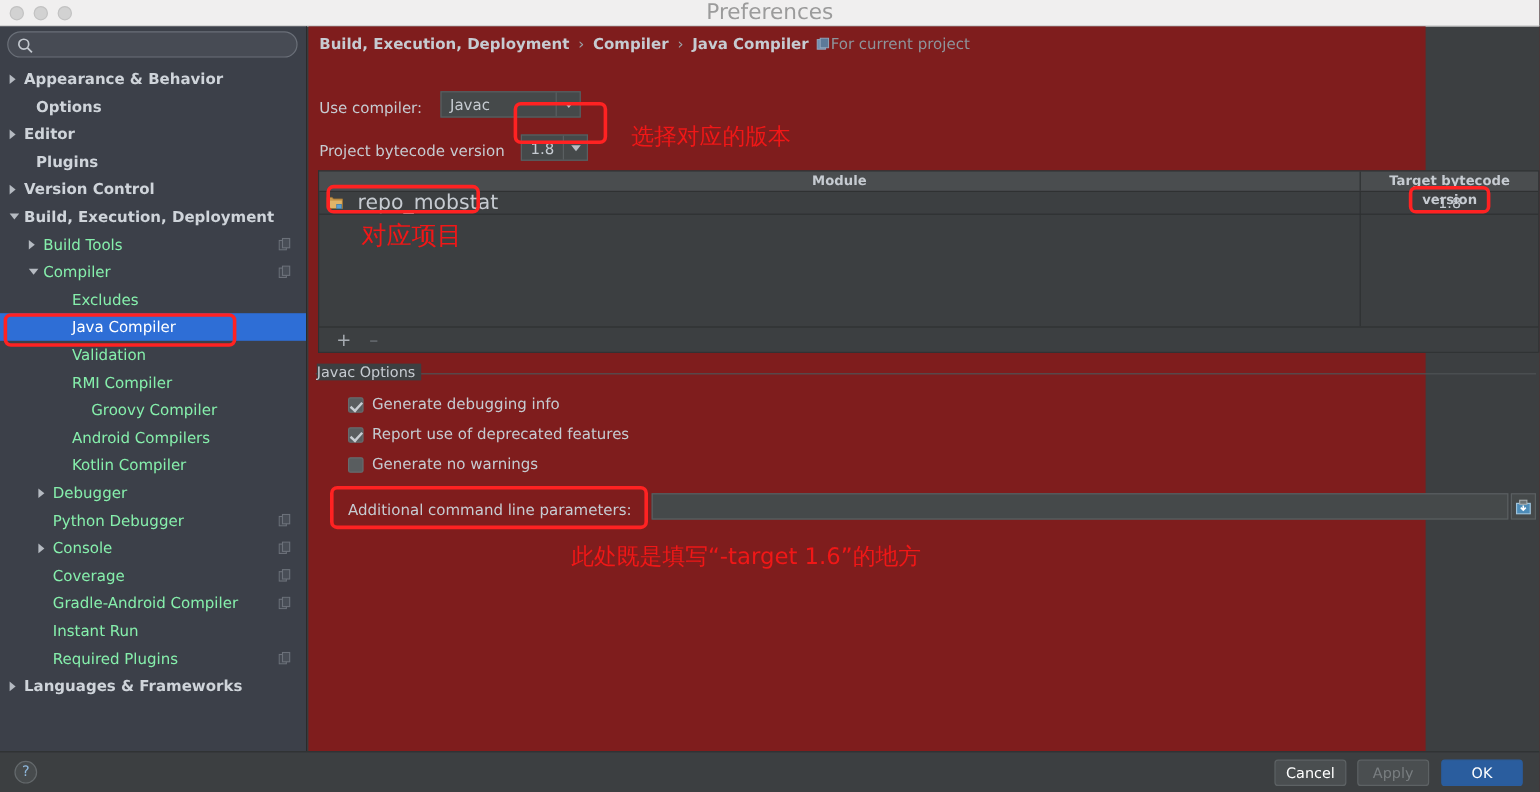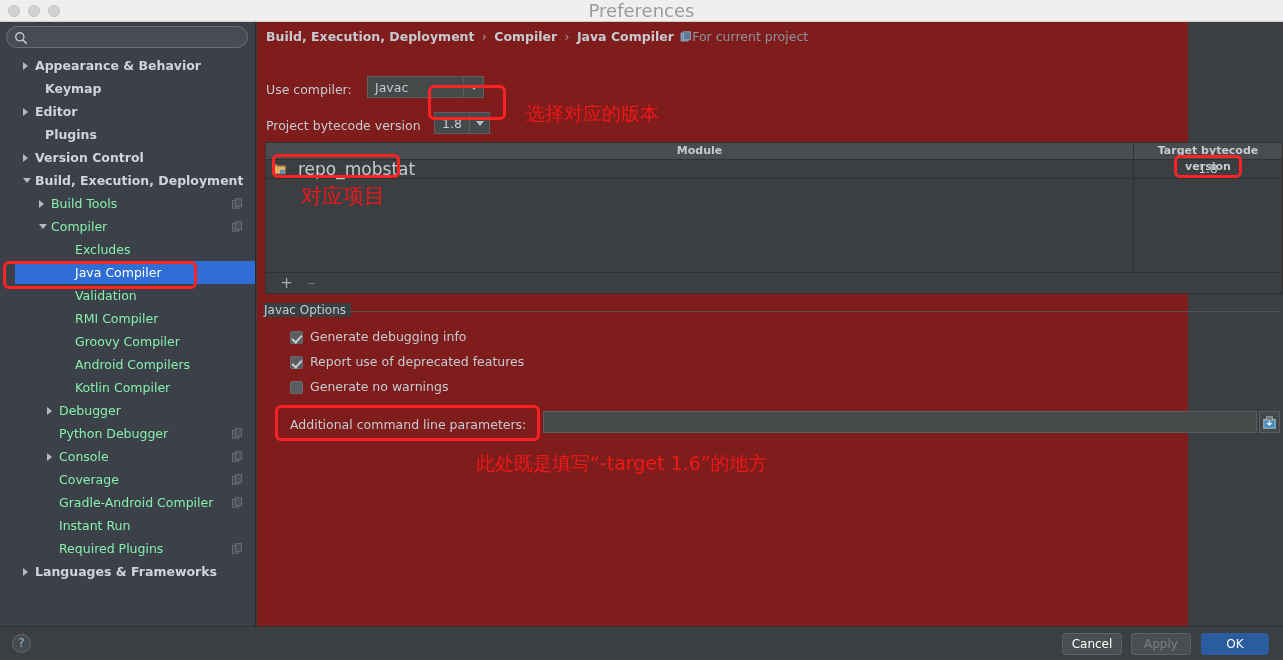--- a/index.html
+++ b/index.html
@@ -59,21 +59,21 @@
     width: 14px; height: 14px;
   }
   .search-input {
     position: absolute; left: 26px; top: 0;
     width: 210px; height: 20px;
     background: transparent; border: 0; outline: none;
     color: #cfd3d8; font-size: 12px;
     font-family: "DejaVu Sans", "Liberation Sans", sans-serif;
   }
 
-  .tree { position: absolute; left: 0; top: 32px; width: 256px; padding-left: 15px; }
+  .tree { position: absolute; left: 0; top: 32px; width: 256px; }
   .tnode {
     position: relative;
     height: 23px; line-height: 23px;
     font-size: 12.5px; color: #86efac;
     white-space: nowrap;
     cursor: default;
   }
   .tnode.bold { font-weight: bold; color: #cfd4da; }
   .tnode.sel { background: #2e6ed6; color: #ffffff; }
   .tnode .arrow {
@@ -323,21 +323,21 @@
         <line x1="8.9" y1="8.9" x2="12.6" y2="12.6" stroke="#c3c8cf" stroke-width="1.5"></line>
       </svg>
       <input class="search-input" value="" placeholder="" style="">
     </div>
     <div class="tree" id="tree">
         <div class="tnode bold">
           <span class="arrow" style="left: 8px;"></span>
           <span class="lbl" style="left: 20px;">Appearance &amp; Behavior</span>
         </div>
         <div class="tnode bold">
-          <span class="lbl" style="left: 30px;">Keymap</span>
+          <span class="lbl" style="left: 30px;">Options</span>
         </div>
         <div class="tnode bold">
           <span class="arrow" style="left: 8px;"></span>
           <span class="lbl" style="left: 20px;">Editor</span>
         </div>
         <div class="tnode bold">
           <span class="lbl" style="left: 30px;">Plugins</span>
         </div>
         <div class="tnode bold">
           <span class="arrow" style="left: 8px;"></span>
@@ -369,21 +369,21 @@
         <div class="tnode sel">
           <span class="lbl" style="left: 60px;">Java Compiler</span>
         </div>
         <div class="tnode">
           <span class="lbl" style="left: 60px;">Validation</span>
         </div>
         <div class="tnode">
           <span class="lbl" style="left: 60px;">RMI Compiler</span>
         </div>
         <div class="tnode">
-          <span class="lbl" style="left: 60px;">Groovy Compiler</span>
+          <span class="lbl" style="left: 76px;">Groovy Compiler</span>
         </div>
         <div class="tnode">
           <span class="lbl" style="left: 60px;">Android Compilers</span>
         </div>
         <div class="tnode">
           <span class="lbl" style="left: 60px;">Kotlin Compiler</span>
         </div>
         <div class="tnode">
           <span class="arrow" style="left: 32px;"></span>
           <span class="lbl" style="left: 44px;">Debugger</span>

